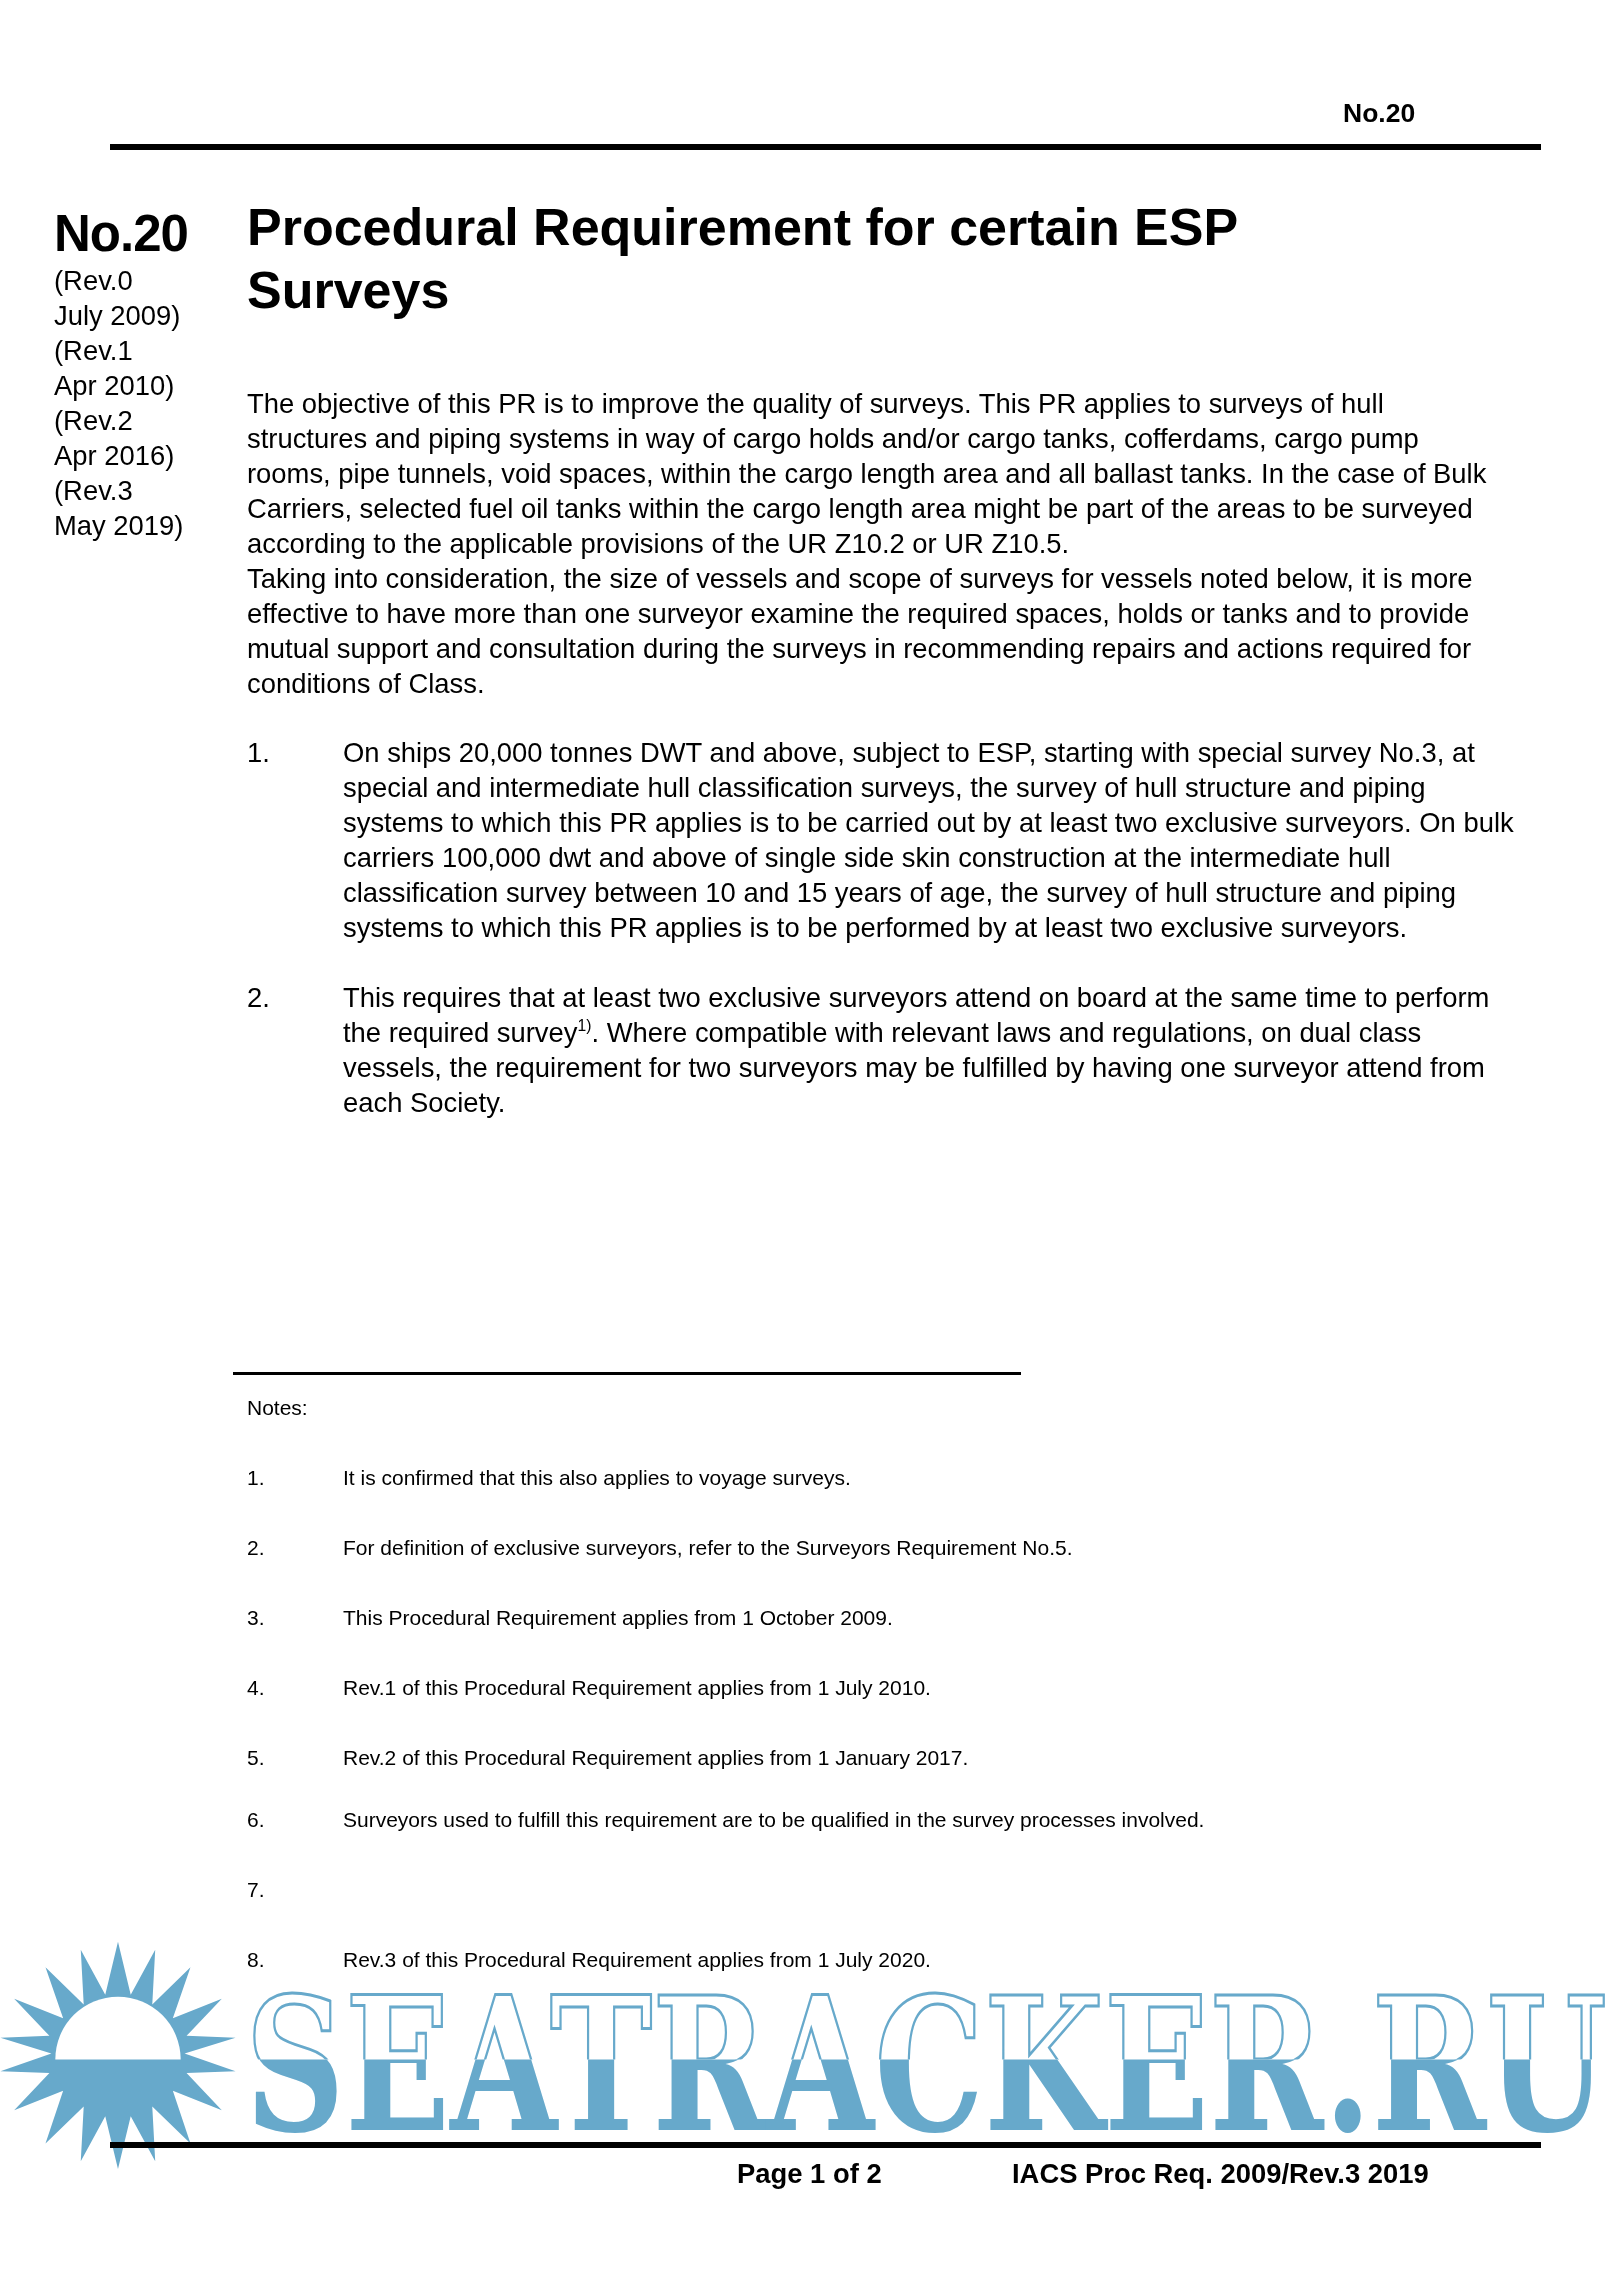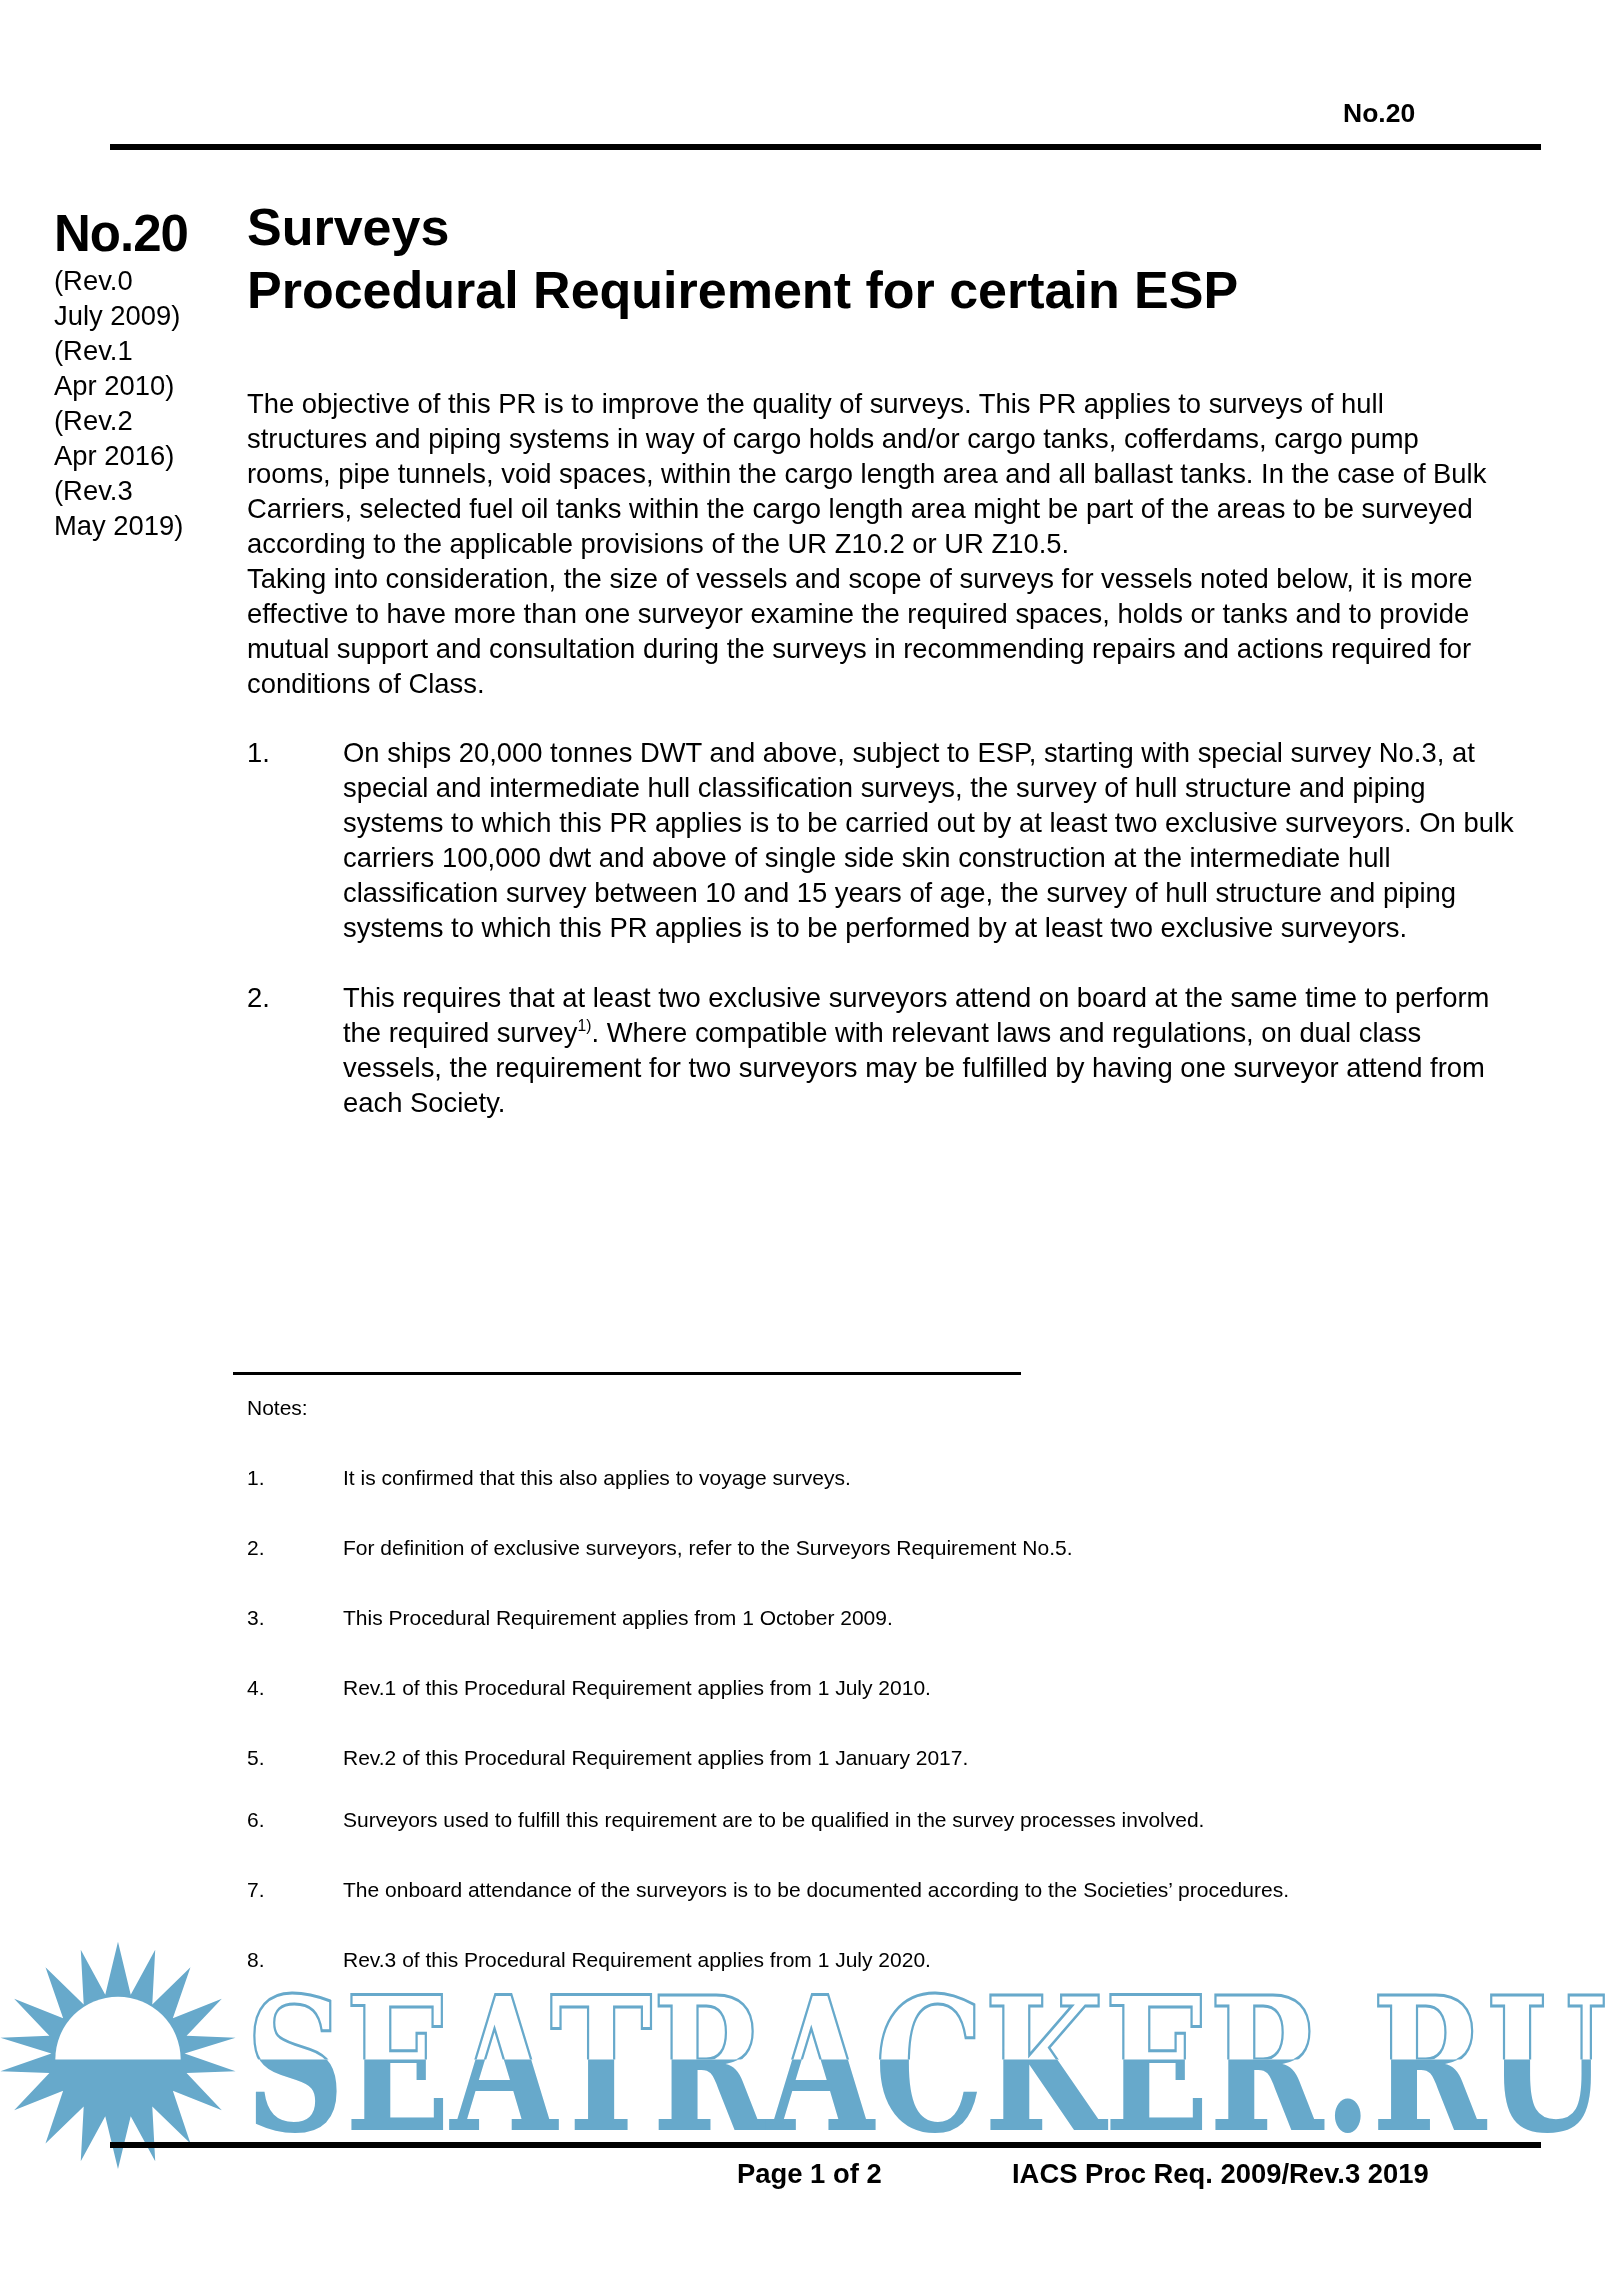--- a/index.html
+++ b/index.html
@@ -62,22 +62,22 @@
   <div class="side-rev">July 2009)</div>
   <div class="side-rev">(Rev.1</div>
   <div class="side-rev">Apr 2010)</div>
   <div class="side-rev">(Rev.2</div>
   <div class="side-rev">Apr 2016)</div>
   <div class="side-rev">(Rev.3</div>
   <div class="side-rev">May 2019)</div>
 </div>
 
 <div class="abs title">
+  <div>Procedural Requirement for certain ESP</div>
   <div>Surveys</div>
-  <div>Procedural Requirement for certain ESP</div>
 </div>
 
 <div class="abs body">
   <p style="width:1250px">The objective of this PR is to improve the quality of surveys. This PR applies to surveys of hull structures and piping systems in way of cargo holds and/or cargo tanks, cofferdams, cargo pump rooms, pipe tunnels, void spaces, within the cargo length area and all ballast tanks. In the case of Bulk Carriers, selected fuel oil tanks within the cargo length area might be part of the areas to be surveyed according to the applicable provisions of the UR Z10.2 or UR Z10.5.</p>
   <p style="width:1259px">Taking into consideration, the size of vessels and scope of surveys for vessels noted below, it is more effective to have more than one surveyor examine the required spaces, holds or tanks and to provide mutual support and consultation during the surveys in recommending repairs and actions required for conditions of Class.</p>
   <div class="list">
     <div class="li">
       <span class="n">1.</span>
       <span class="t" style="max-width:1171px">On ships 20,000 tonnes DWT and above, subject to ESP, starting with special survey No.3, at special and intermediate hull classification surveys, the survey of hull structure and piping systems to which this PR applies is to be carried out by at least two exclusive surveyors. On bulk carriers 100,000 dwt and above of single side skin construction at the intermediate hull classification survey between 10 and 15 years of age, the survey of hull structure and piping systems to which this PR applies is to be performed by at least two exclusive surveyors.</span>
     </div>
@@ -110,21 +110,20 @@
   <div class="note" style="margin-bottom:27.4px">
       <span class="n">5.</span>
       <span class="t">Rev.2 of this Procedural Requirement applies from 1 January 2017.</span>
     </div>
   <div class="note">
       <span class="n">6.</span>
       <span class="t" style="max-width:1215px">Surveyors used to fulfill this requirement are to be qualified in the survey processes involved.</span>
     </div>
   <div class="note">
       <span class="n">7.</span>
-      <span class="t" style="max-width:1127px">The onboard attendance of the surveyors is to be documented according to the Societies’ procedures.</span>
     </div>
   <div class="note">
       <span class="n">8.</span>
       <span class="t">Rev.3 of this Procedural Requirement applies from 1 July 2020.</span>
     </div>
 </div>
 
 <div class="abs rule-foot"></div>
 <div class="abs foot-page">Page 1 of 2</div>
 <div class="abs foot-ref">IACS Proc Req. 2009/Rev.3 2019</div>

